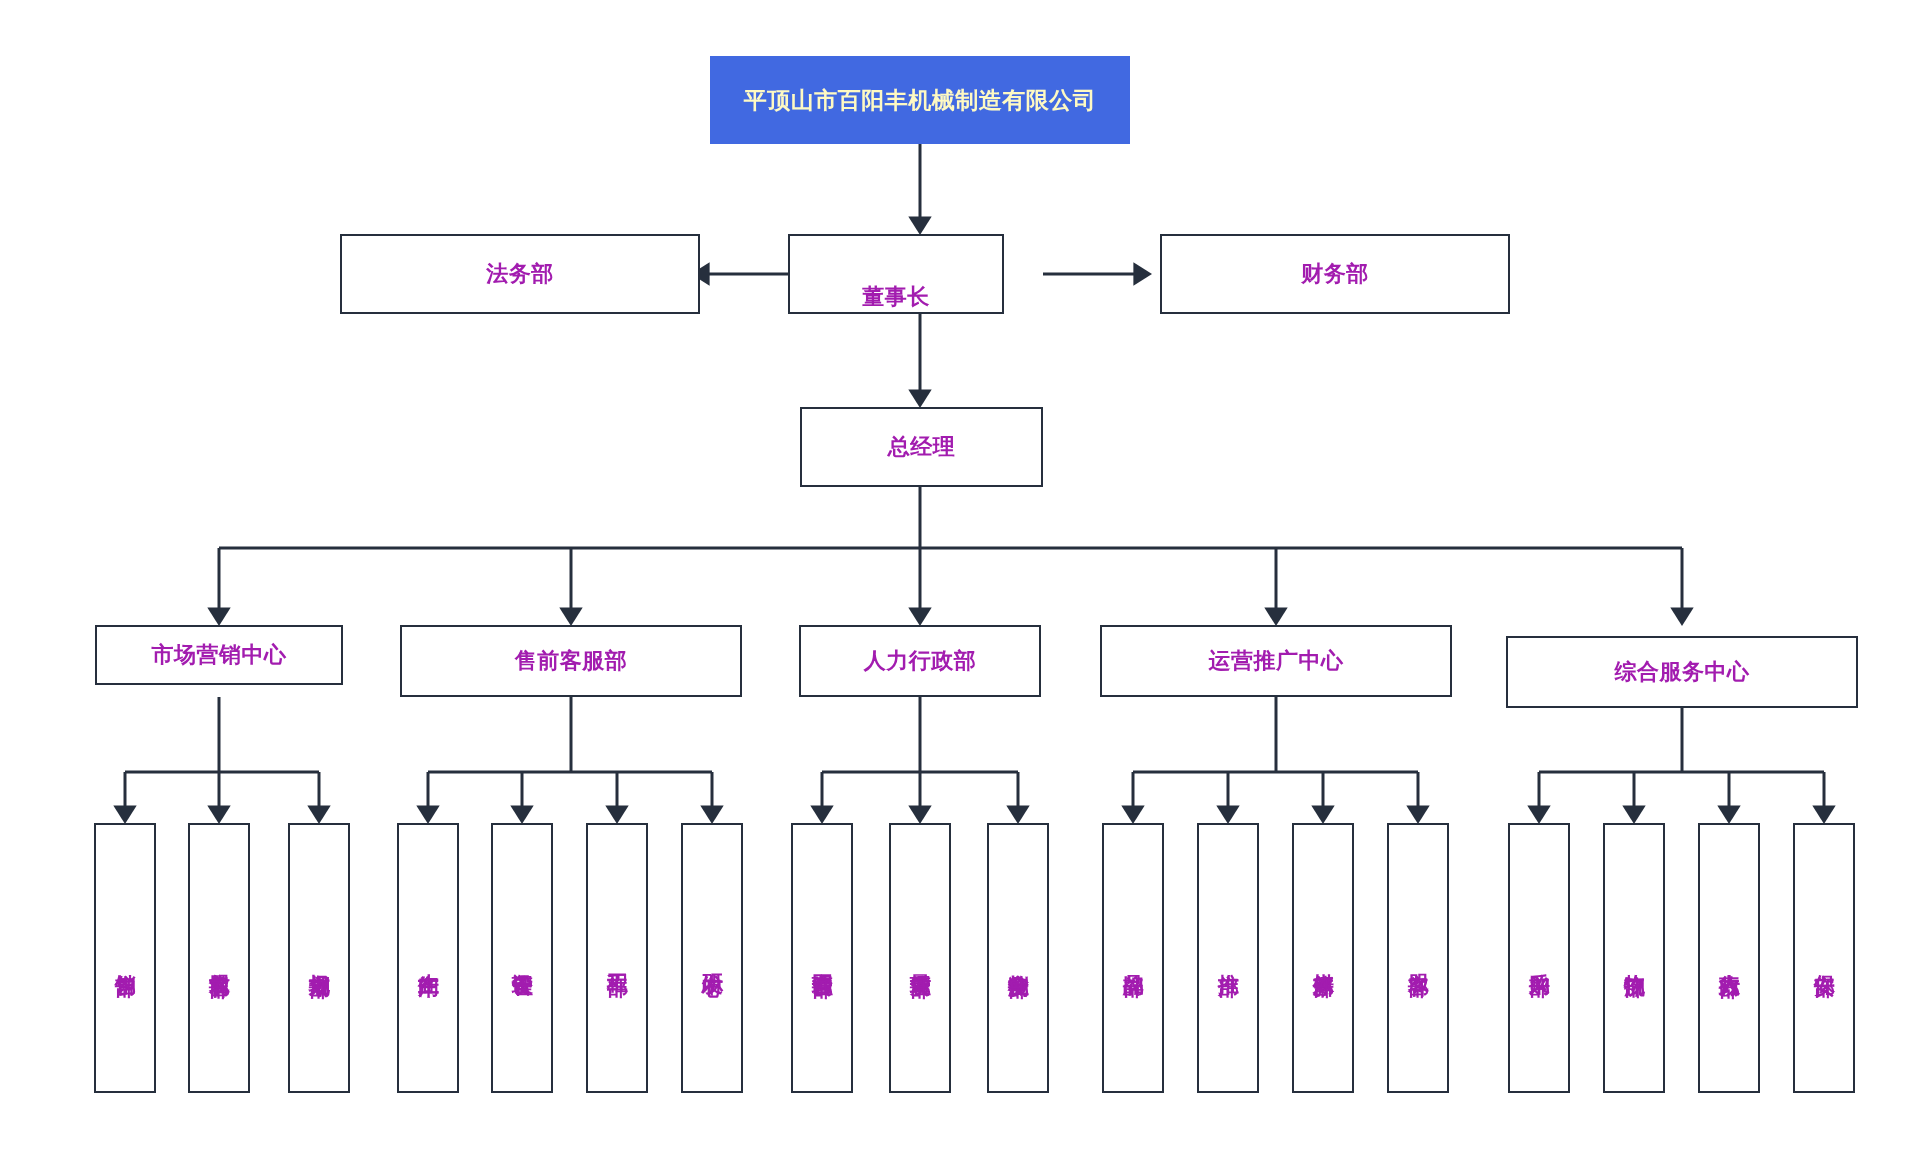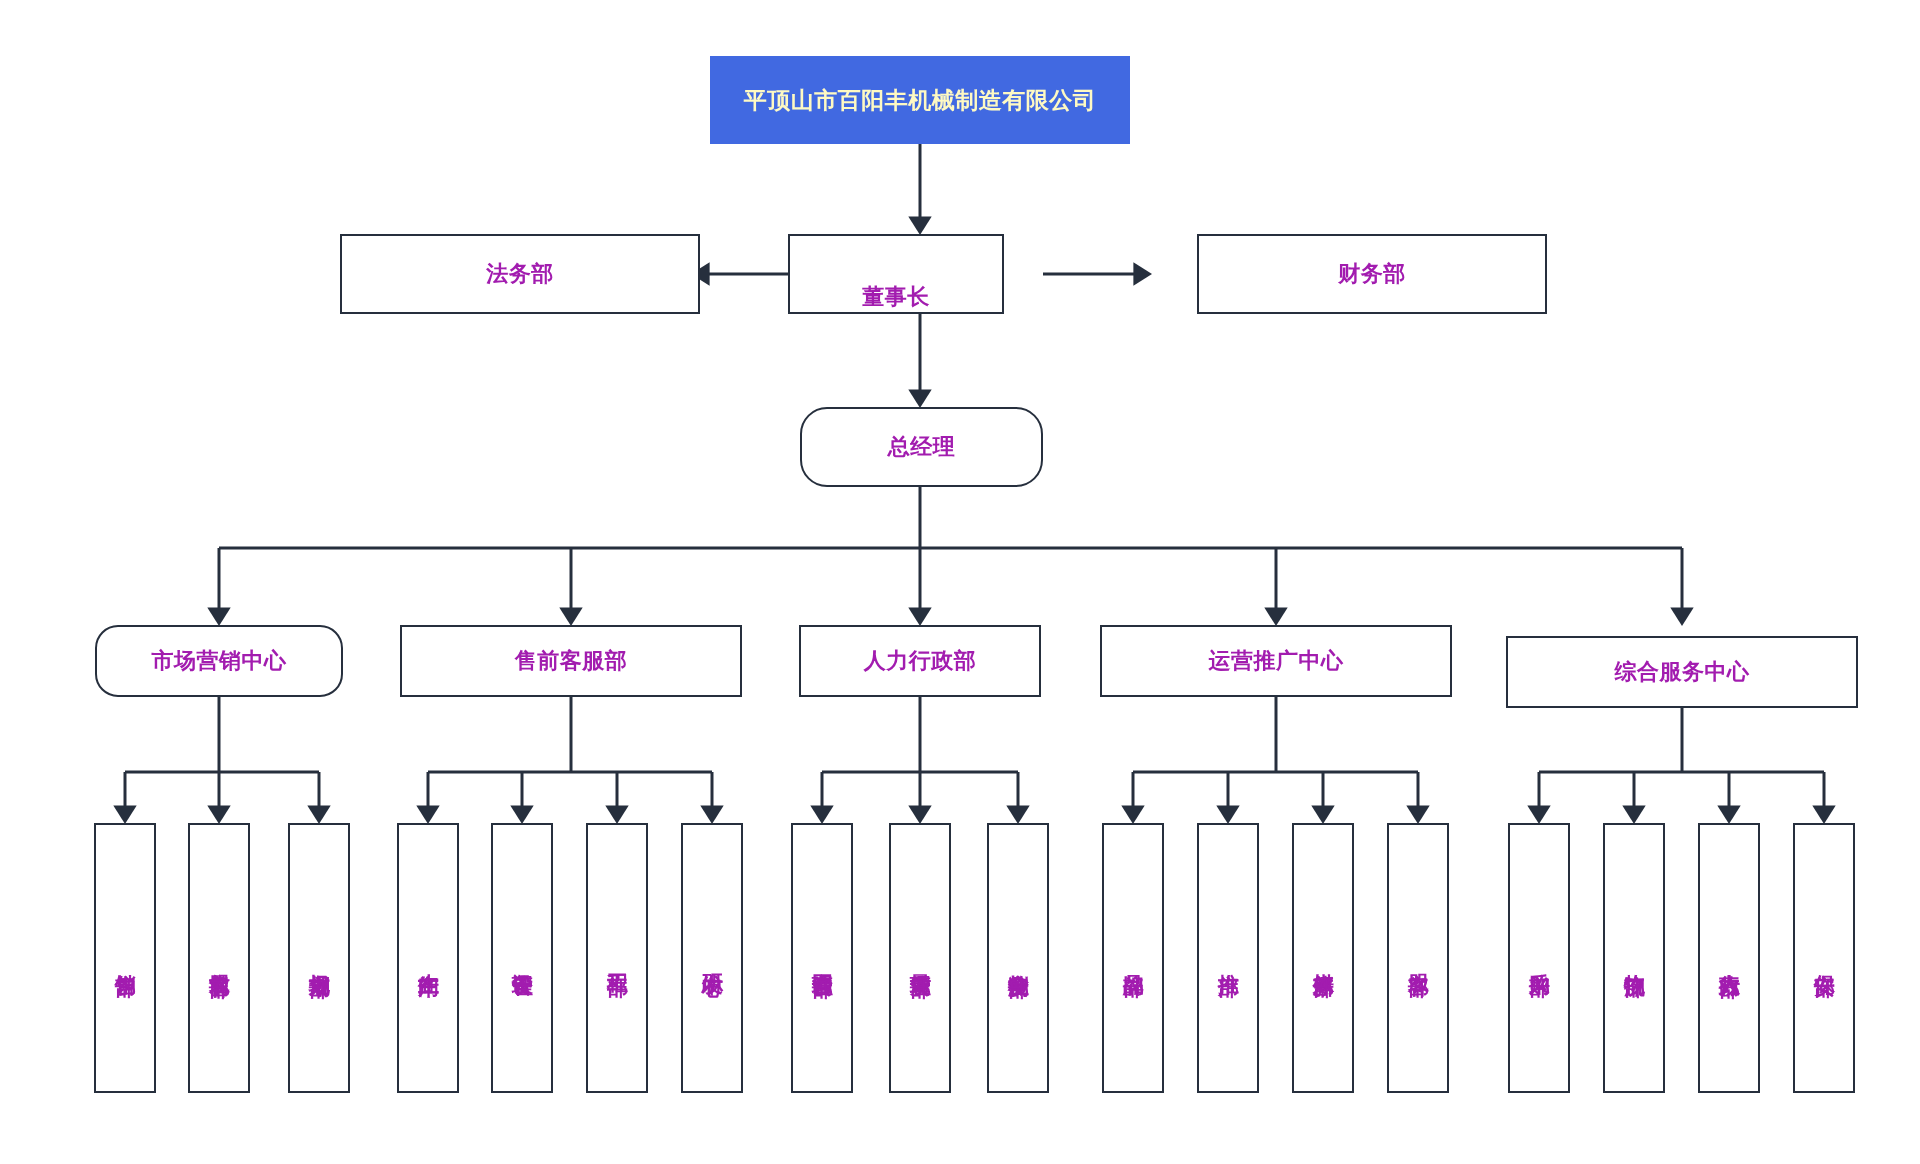--- a/index.html
+++ b/index.html
@@ -132,29 +132,29 @@
   </div>
 
   <div class="node exec" style="left:340px; top:234px; width:360px; height:80px;">
     <span class="txt">法务部</span>
   </div>
 
   <div class="node exec" style="left:788px; top:234px; width:216px; height:80px;align-items:flex-end;">
     <span class="txt">董事长</span>
   </div>
 
-  <div class="node exec" style="left:1160px; top:234px; width:350px; height:80px;margin-left:37px;">
+  <div class="node exec" style="left:1160px; top:234px; width:350px; height:80px;">
     <span class="txt">财务部</span>
   </div>
 
-  <div class="node exec" style="left:800px; top:407px; width:243px; height:80px;border-radius:27px;">
+  <div class="node exec" style="left:800px; top:407px; width:243px; height:80px;">
     <span class="txt">总经理</span>
   </div>
 
-  <div class="node center" style="left:95px; top:625px; width:248px; height:72px;border-radius:23px;">
+  <div class="node center" style="left:95px; top:625px; width:248px; height:60px;">
     <span class="txt">市场营销中心</span>
   </div>
 
   <div class="node center" style="left:400px; top:625px; width:342px; height:72px;">
     <span class="txt">售前客服部</span>
   </div>
 
   <div class="node center" style="left:799px; top:625px; width:242px; height:72px;">
     <span class="txt">人力行政部</span>
   </div>

